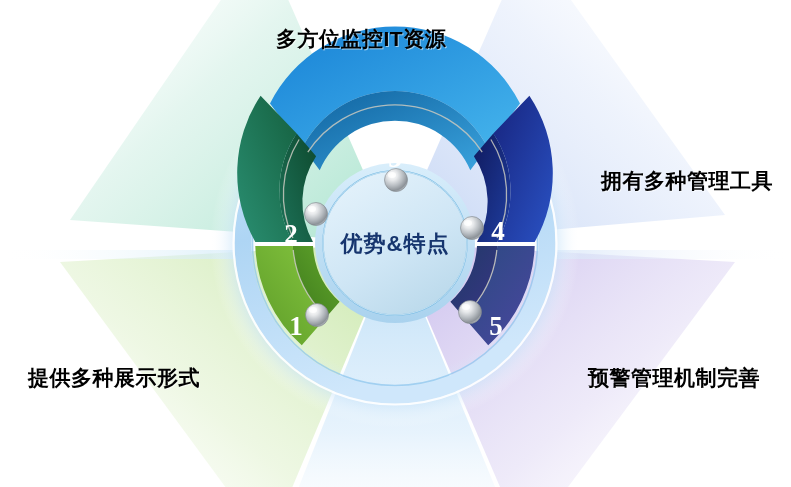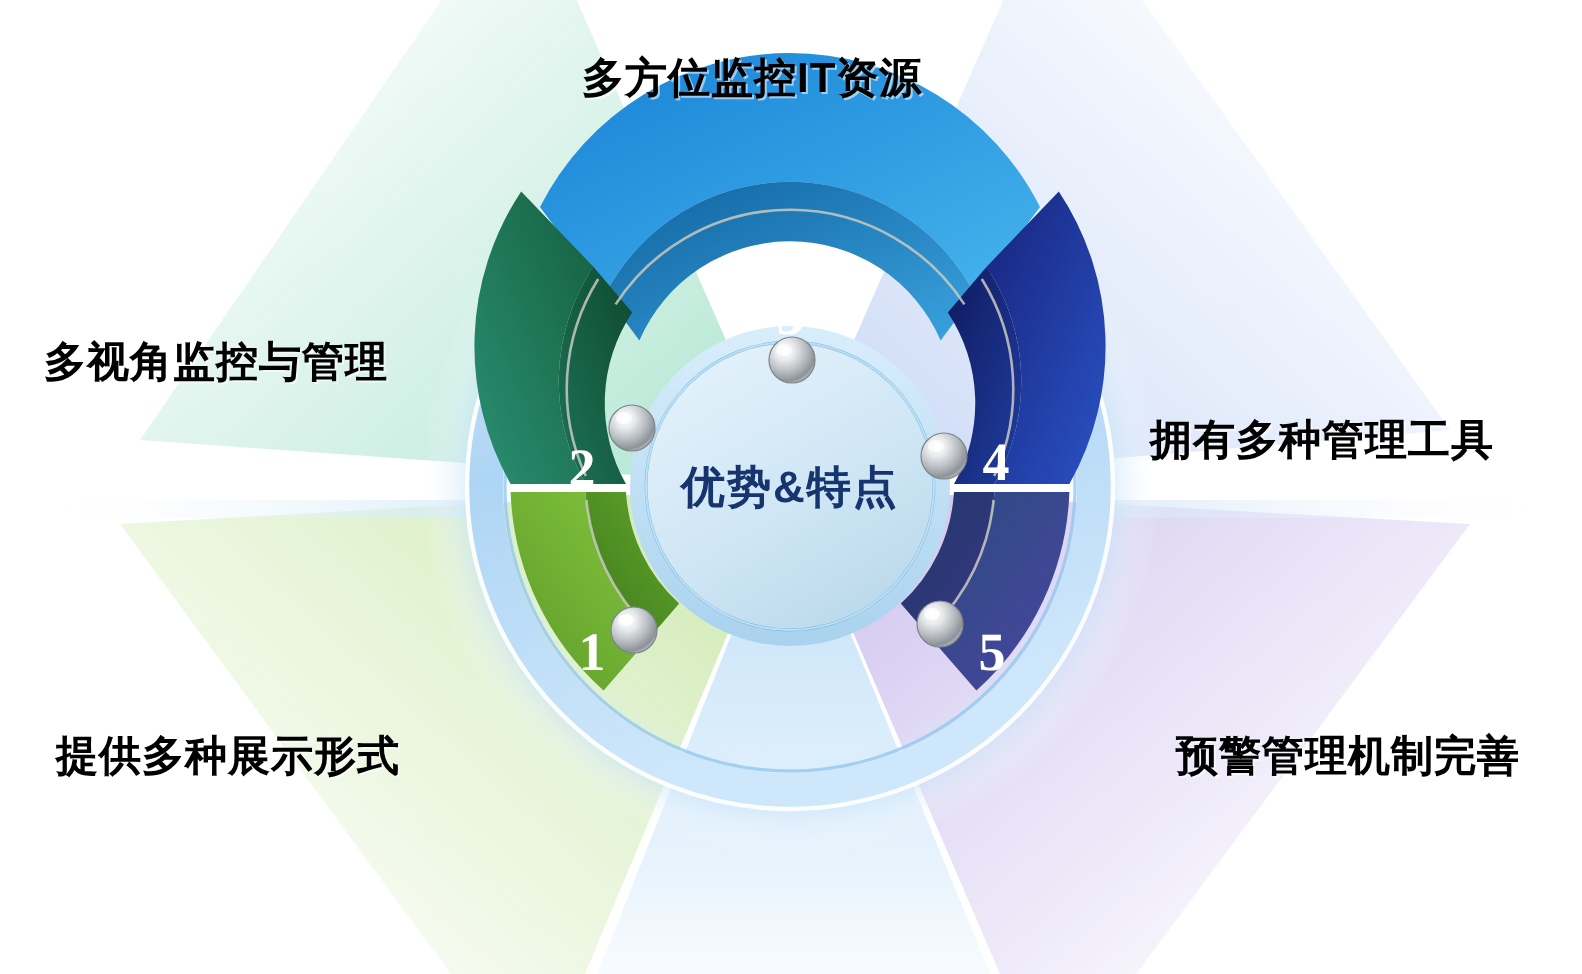--- a/index.html
+++ b/index.html
@@ -30,22 +30,22 @@
     position: absolute;
     font-family: "Liberation Sans", sans-serif;
     font-weight: bold;
     font-size: 21px;
     color: #000000;
     letter-spacing: 0.5px;
     white-space: nowrap;
     text-shadow: 1px 1px 0 rgba(255,255,255,0.55);
   }
   .lbl-tl  { left: 22px;  top: 167px; }
-  .lbl-top { left: 291px; top: 25px;  }
-  .lbl-tr  { left: 575px; top: 167px; margin-top: 39px; }
+  .lbl-top { left: 276px; top: 25px;  }
+  .lbl-tr  { left: 601px; top: 167px; }
   .lbl-bl  { left: 28px;  top: 364px; font-family: Liberation Mono, monospace; }
   .lbl-br  { left: 588px; top: 364px; }
 
   .seg-num {
     font-family: "Liberation Serif", serif;
     font-weight: bold;
     font-size: 27px;
     fill: #ffffff;
   }
   .center-text {
@@ -255,19 +255,18 @@
       <ellipse cx="466" cy="307" rx="4" ry="3" fill="#ffffff" opacity="0.75"></ellipse>
     </g>
 
     <text x="296" y="335" text-anchor="middle" class="seg-num">1</text>
     <text x="291" y="243" text-anchor="middle" class="seg-num">2</text>
     <text x="395" y="167" text-anchor="middle" class="seg-num">3</text>
     <text x="498" y="240" text-anchor="middle" class="seg-num">4</text>
     <text x="496" y="335" text-anchor="middle" class="seg-num">5</text>
   </svg>
 
-  <div class="label lbl-tl">多视角监控与管理</div>
   <div class="label lbl-top">多方位监控IT资源</div>
   <div class="label lbl-tr">拥有多种管理工具</div>
   <div class="label lbl-bl">提供多种展示形式</div>
   <div class="label lbl-br">预警管理机制完善</div>
 
 </div>
 
 </body></html>

